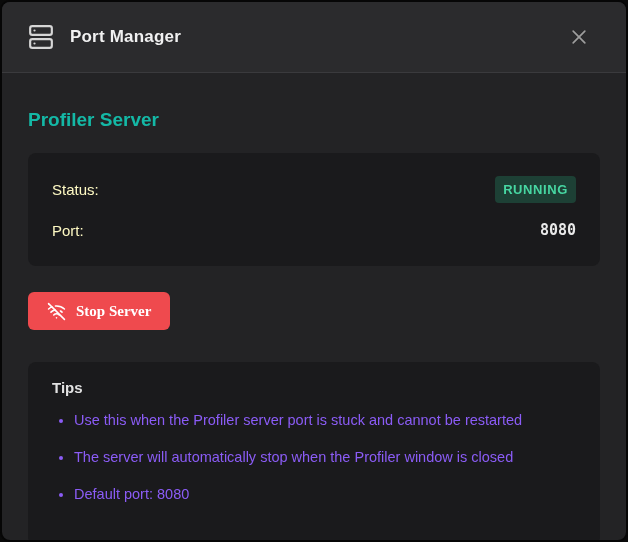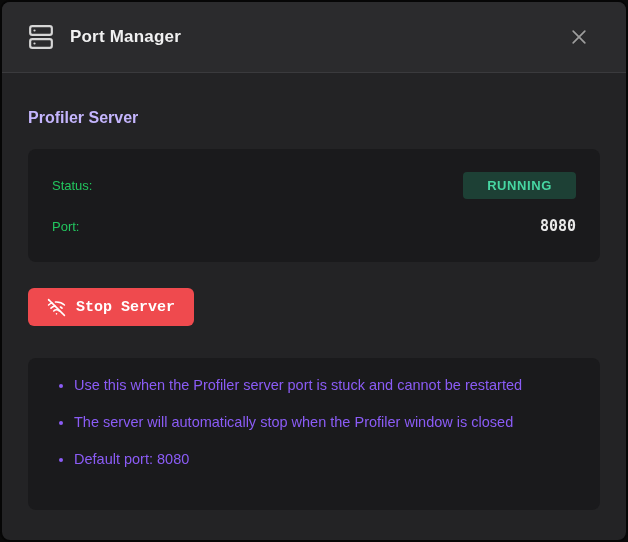--- a/index.html
+++ b/index.html
@@ -51,72 +51,72 @@
     cursor: pointer;
     color: #9e9e9e;
     margin-right: 6px;
   }
   .close-btn svg { width: 20px; height: 20px; display: block; }
   
   .body {
     padding: 24px 26px 26px 26px;
   }
   .section-heading {
-    font-size: 16px;
-    font-weight: 700;
-    color: #c4b5fd;
+    font-size: 19px;
+    font-weight: 700;
+    color: #14b8a6;
     margin: 12px 0 22px 0;
   }
   .panel {
     background: var(--panel-bg, #1a1a1c);
     border-radius: 8px;
   }
   .status-panel {
     padding: 21px 24px;
     margin-bottom: 26px;
   }
   .status-row {
     display: flex;
     align-items: center;
     justify-content: space-between;
     min-height: 30px;
   }
   .status-row + .status-row { margin-top: 11px; align-items: center; }
   .status-row .label {
-    font-size: 13px;
-    color: #22c55e;
+    font-size: 15px;
+    color: #fef9c3;
   }
   .badge {
     background: var(--badge-bg, #1d4035);
     color: var(--badge-text, #47d6a2);
     font-size: 13px;
     font-weight: 700;
     letter-spacing: 0.6px;
-    padding: 6px 24px;
+    padding: 6px 8px;
     border-radius: 4px;
   }
   .mono-value {
     font-family: "DejaVu Sans Mono", "Liberation Mono", monospace;
     font-size: 15px;
     font-weight: 700;
     color: #e9e9e9;
     margin-left: 36px;
   }
   
   .stop-btn {
     display: inline-flex;
     align-items: center;
     gap: 10px;
     background: var(--danger, #ef4a4e);
     color: #ffffff;
     border: none;
     border-radius: 6px;
     height: 38px;
     padding: 12px 19px;
-    font-family: Liberation Mono, monospace;
+    font-family: Liberation Serif, serif;
     font-size: 15px;
     font-weight: 600;
     cursor: pointer;
     margin-bottom: 32px;
   }
   .stop-btn .btn-icon { width: 19px; height: 19px; color: #ffffff; }
   .stop-btn .btn-icon svg { width: 100%; height: 100%; display: block; }
   
   .tips-panel {
     padding: 17px 24px 20px 24px;
@@ -189,20 +189,21 @@
           <path d="M19 12.859a10 10 0 0 0-2.007-1.523"></path>
           <path d="M2 8.82a15 15 0 0 1 4.177-2.643"></path>
           <path d="M22 8.82a15 15 0 0 0-11.288-3.764"></path>
           <path d="m2 2 20 20"></path>
         </svg>
       </span>
       <span>Stop Server</span>
     </button>
 
     <div class="panel tips-panel">
+      <h3 class="tips-heading">Tips</h3>
       <ul class="tips-list">
         <li>Use this when the Profiler server port is stuck and cannot be restarted</li>
         <li>The server will automatically stop when the Profiler window is closed</li>
         <li>Default port: 8080</li>
       </ul>
     </div>
 
   </div>
 </div>
 

